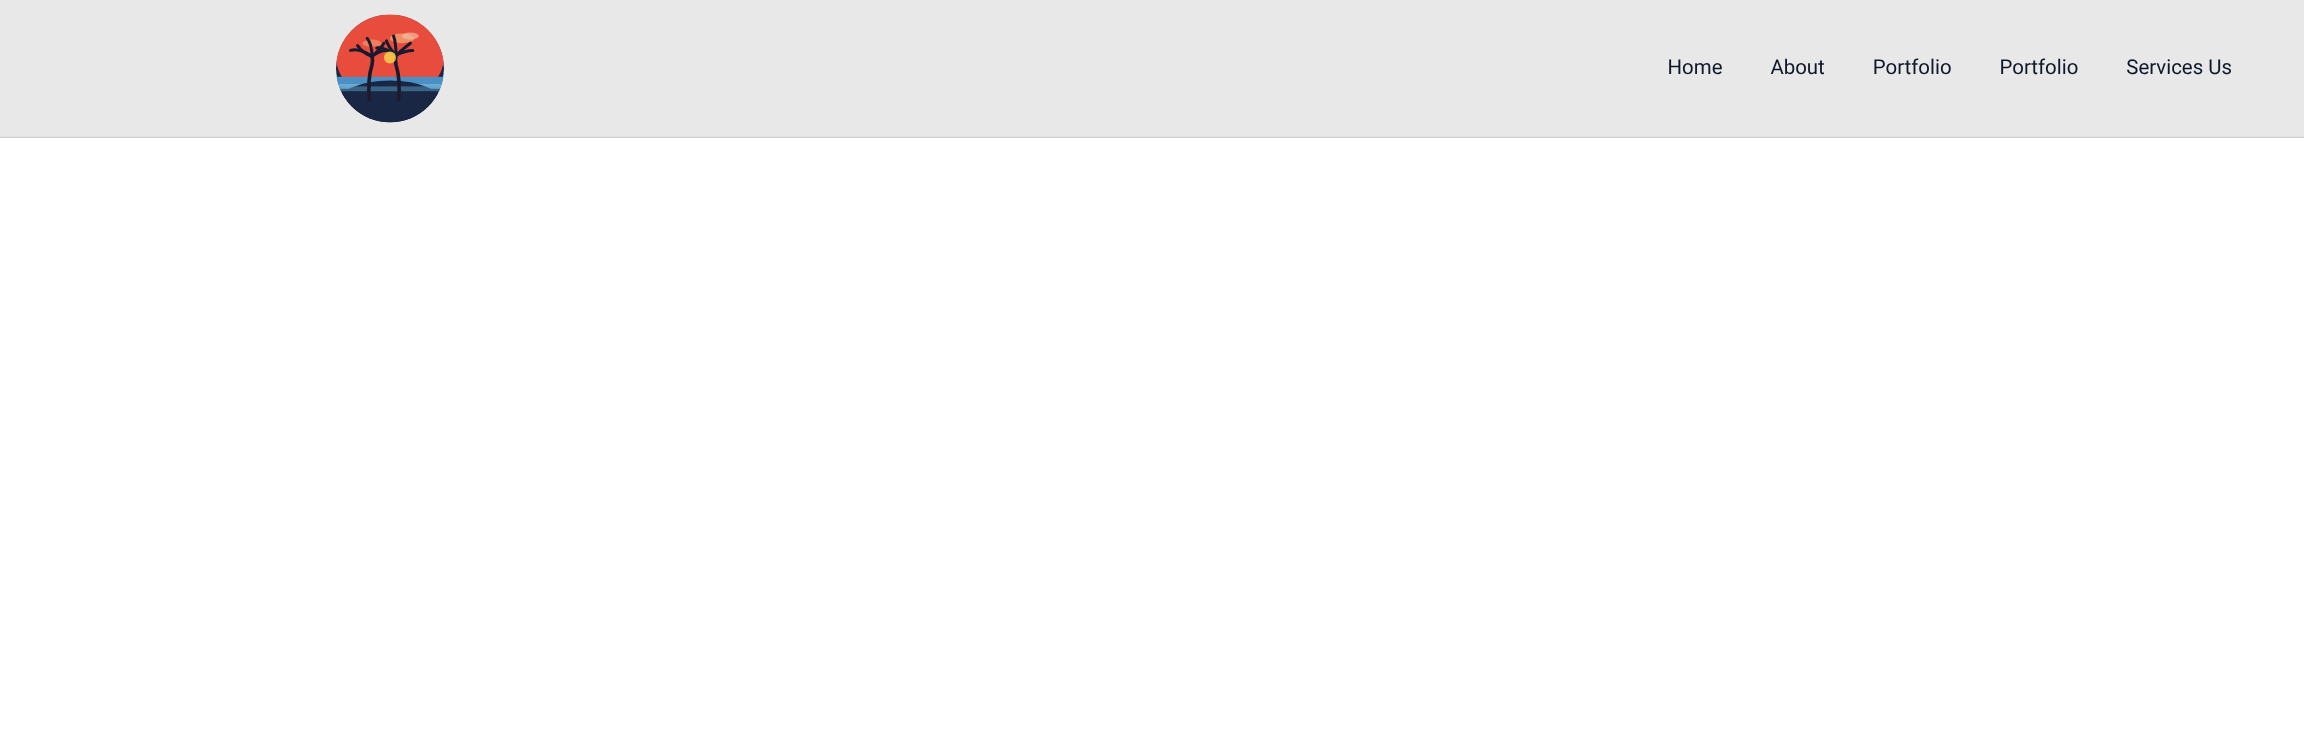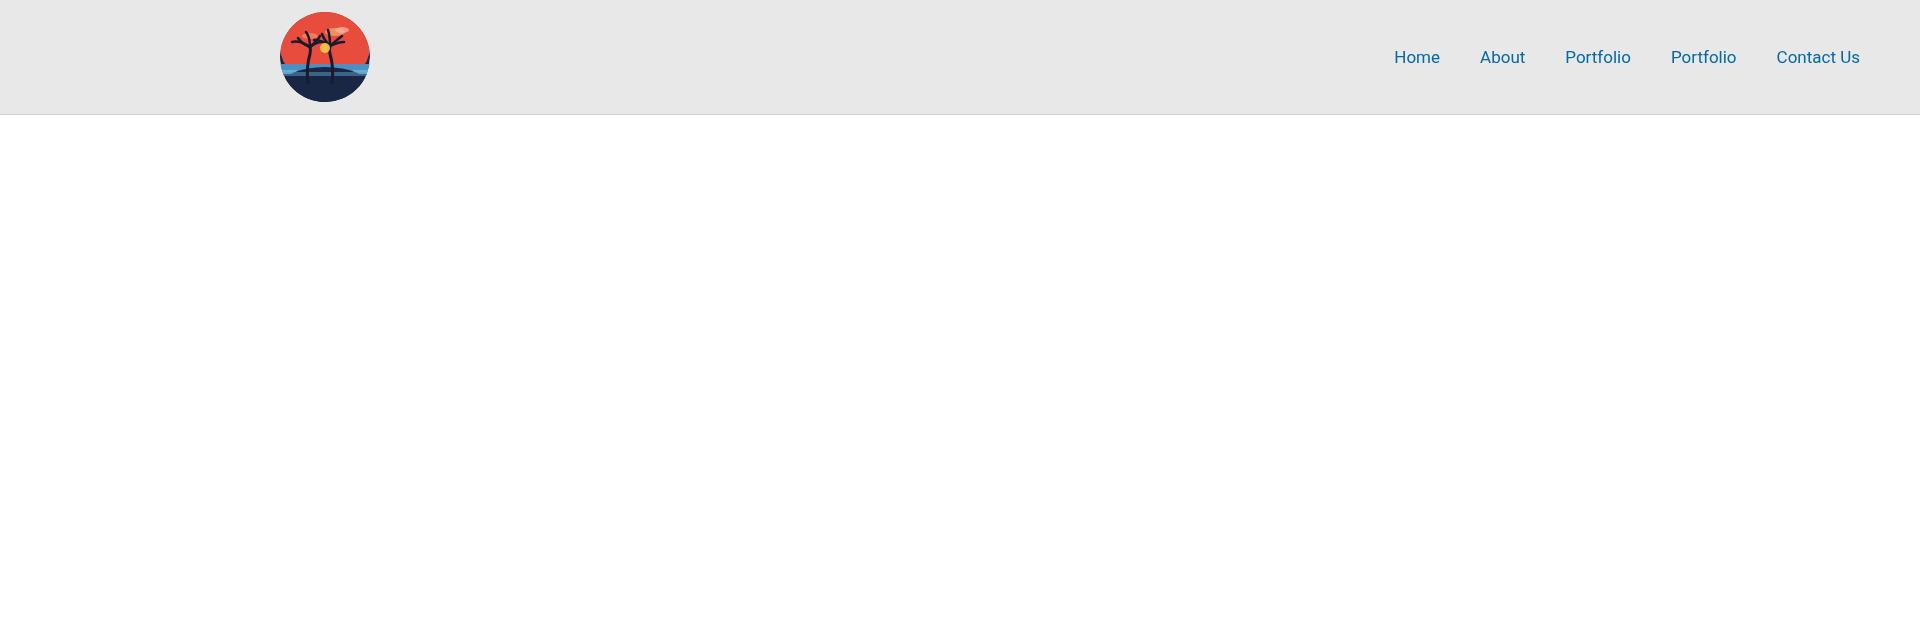--- a/index.html
+++ b/index.html
@@ -39,21 +39,21 @@
     }
 
     nav {
       display: flex;
       align-items: center;
       gap: 40px;
     }
 
     nav a {
       text-decoration: none;
-      color: #0369a1;
+      color: #0f172a;
       font-size: 17px;
       font-weight: 400;
       cursor: pointer;
     }
 
     main {
       background: #ffffff;
       min-height: 512px;
       width: 100%;
     }
@@ -104,18 +104,18 @@
         <circle cx="45" cy="45" r="45" fill="none" stroke="#1a2744" stroke-width="0"></circle>
       </svg>
     </div>
   </div>
 
   <nav>
     <a>Home</a>
     <a>About</a>
     <a>Portfolio</a>
     <a>Portfolio</a>
-    <a>Contact Us</a>
+    <a>Services Us</a>
   </nav>
 </header>
 
 <main>
 </main>
 
 </body></html>

